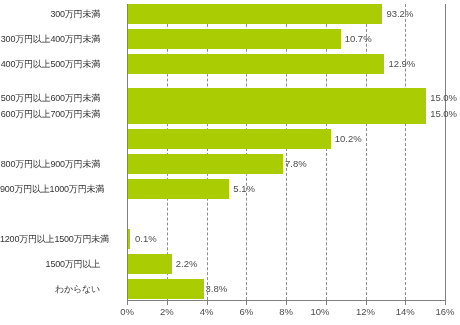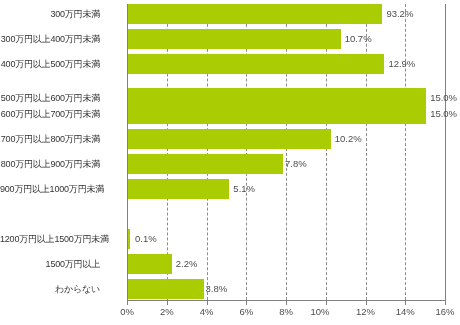--- a/index.html
+++ b/index.html
@@ -162,21 +162,20 @@
     <div class="val-label" style="left:430.13px;">15.0%</div>
   </div>
 
   <div class="row" style="top:104px;">
     <div class="cat-label">600万円以上700万円未満</div>
     <div class="bar" style="width:298.13px;"></div>
     <div class="val-label" style="left:430.13px;">15.0%</div>
   </div>
 
   <div class="row" style="top:129px;">
-    <div class="cat-label">700万円以上800万円未満</div>
     <div class="bar" style="width:202.73px;"></div>
     <div class="val-label" style="left:334.73px;">10.2%</div>
   </div>
 
   <div class="row" style="top:154px;">
     <div class="cat-label">800万円以上900万円未満</div>
     <div class="bar" style="width:155.03px;"></div>
     <div class="val-label" style="left:285.03px;">7.8%</div>
   </div>
 

